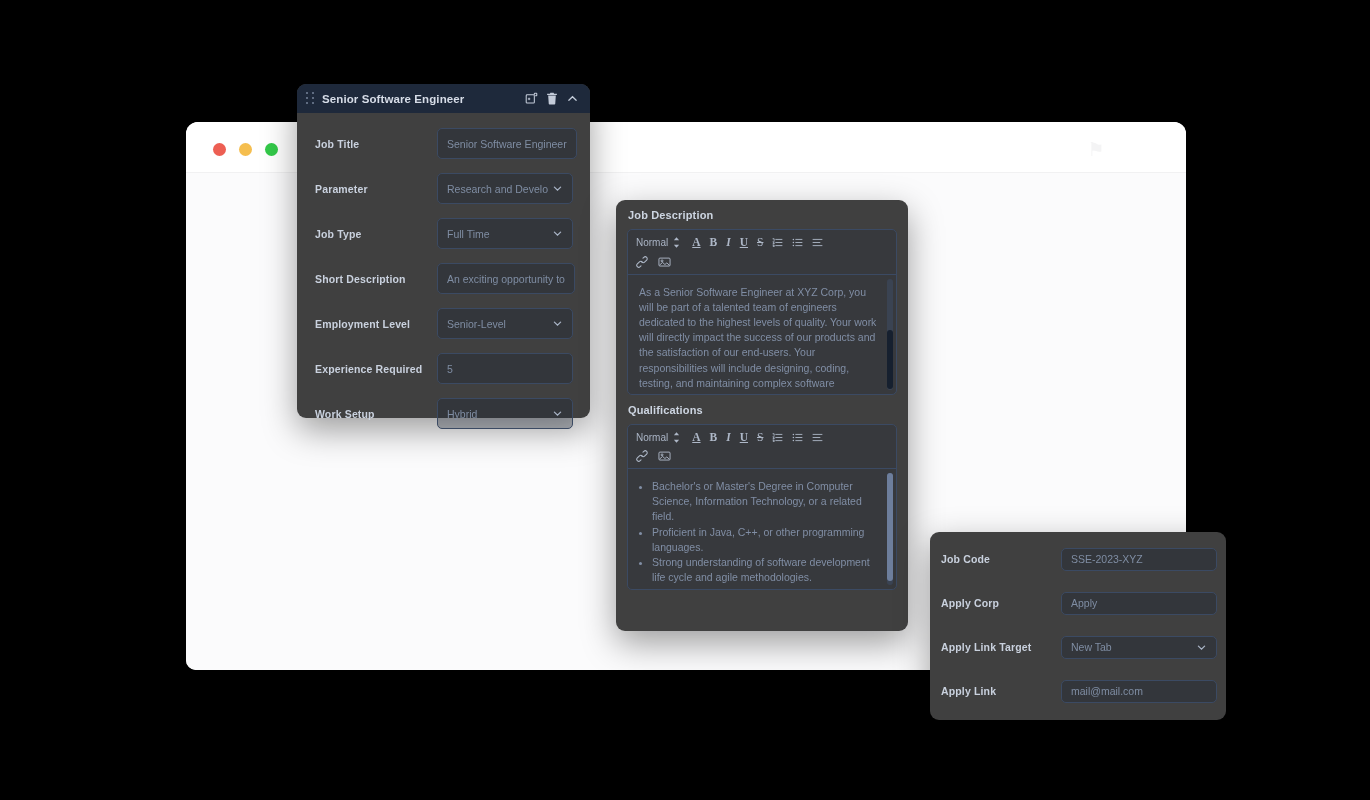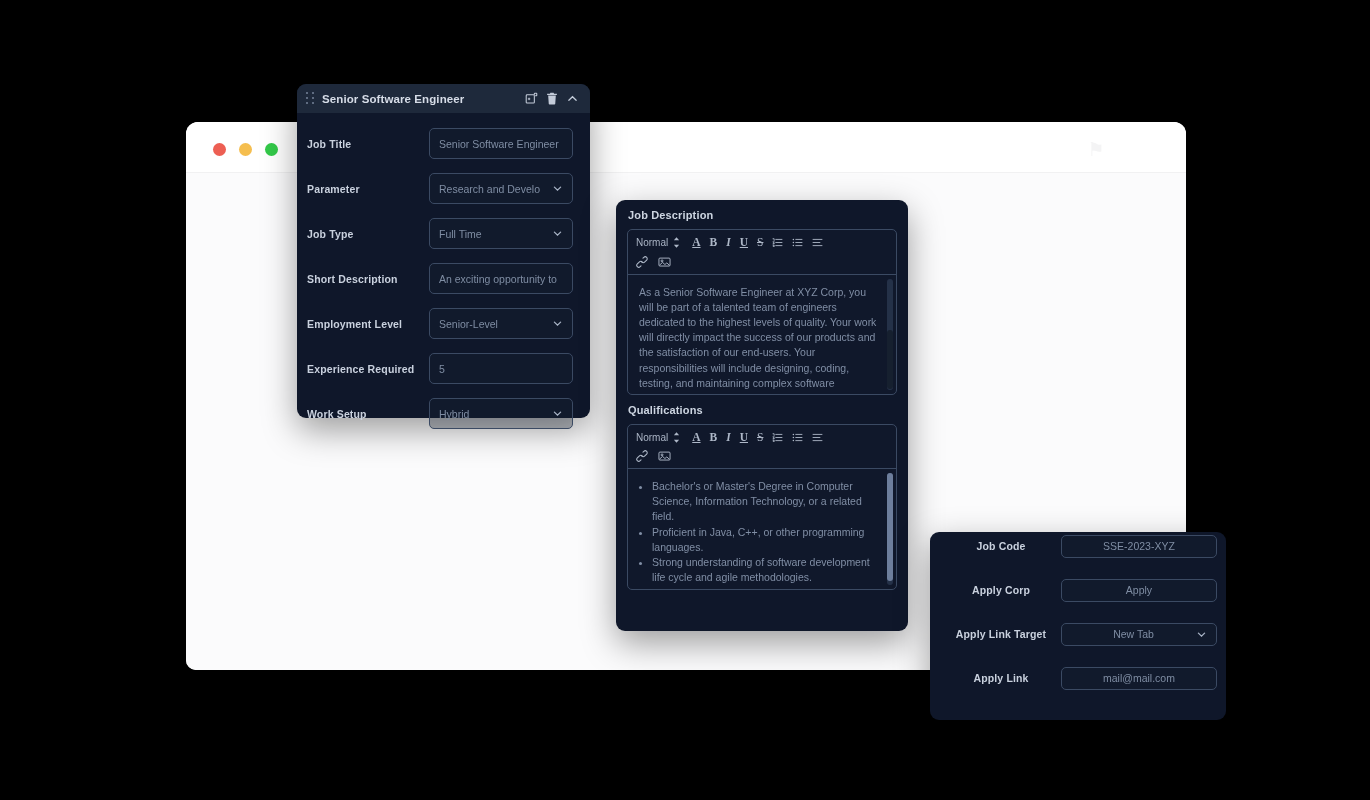--- a/index.html
+++ b/index.html
@@ -38,21 +38,21 @@
   }
   #faint-watermark{
     position:absolute; left:1084px; top:138px; width:24px; height:24px;
     color:#f4f4f5; font-size:19px; line-height:24px; text-align:center;
     user-select:none;
   }
 
   
   .dark-panel{
     position:absolute;
-    background:#0f172a;
+    background:#404040;
     border-radius:9px;
     box-shadow:0 12px 34px rgba(0,0,0,.38);
     color:#cfd6e2;
   }
 
   
   #job-fields-panel{
     left:297px; top:84px; width:293px; height:334px;
     border-radius:9px;
   }
@@ -69,21 +69,21 @@
     gap:2px 2px; flex:none;
   }
   .grip i{ width:2px; height:2px; background:#76839a; border-radius:50%; display:block; }
   #panel-title{
     font-size:11.5px; font-weight:bold; color:#d6dce7; letter-spacing:.1px;
     flex:1; white-space:nowrap; overflow:hidden;
   }
   .hdr-actions{ display:flex; align-items:center; gap:8px; }
   .hdr-btn{ color:#c3cbd9; line-height:0; display:block; }
 
-  .fields{ padding:15px 17px 0 10px; }
+  .fields{ padding:15px 17px 0 18px; }
   .field-row{
     display:flex; align-items:center; height:31px; margin-bottom:14px;
   }
   .field-row:last-child{ margin-bottom:0; }
   .field-label{
     width:122px; flex:none;
     font-size:10.5px; font-weight:bold; color:#c9d1de; letter-spacing:.15px;
   }
   .field-control{
     flex:1; height:31px;
@@ -160,21 +160,21 @@
   .sbar .thumb{
     position:absolute; left:0; width:6px; border-radius:3px;
   }
   #desc-thumb{ top:46%; height:54%; background:#16202f; }
   #qual-thumb{ top:0; height:96%; background:#6d7e9c; }
 
   
   #apply-panel{
     left:930px; top:532px; width:296px; height:188px;
   }
-  #apply-panel .fields{ padding:0 9px 0 11px;text-align:center; }
+  #apply-panel .fields{ padding:13px 9px 0 11px; }
   #apply-panel .field-row{ height:28px; margin-bottom:16px; }
   #apply-panel .field-label{ width:120px; }
   #apply-panel .field-control{ height:23px; }
 </style>
 </head>
 <body>
 
 <div id="app-window">
   <div id="window-titlebar">
     <div class="traffic-lights">

